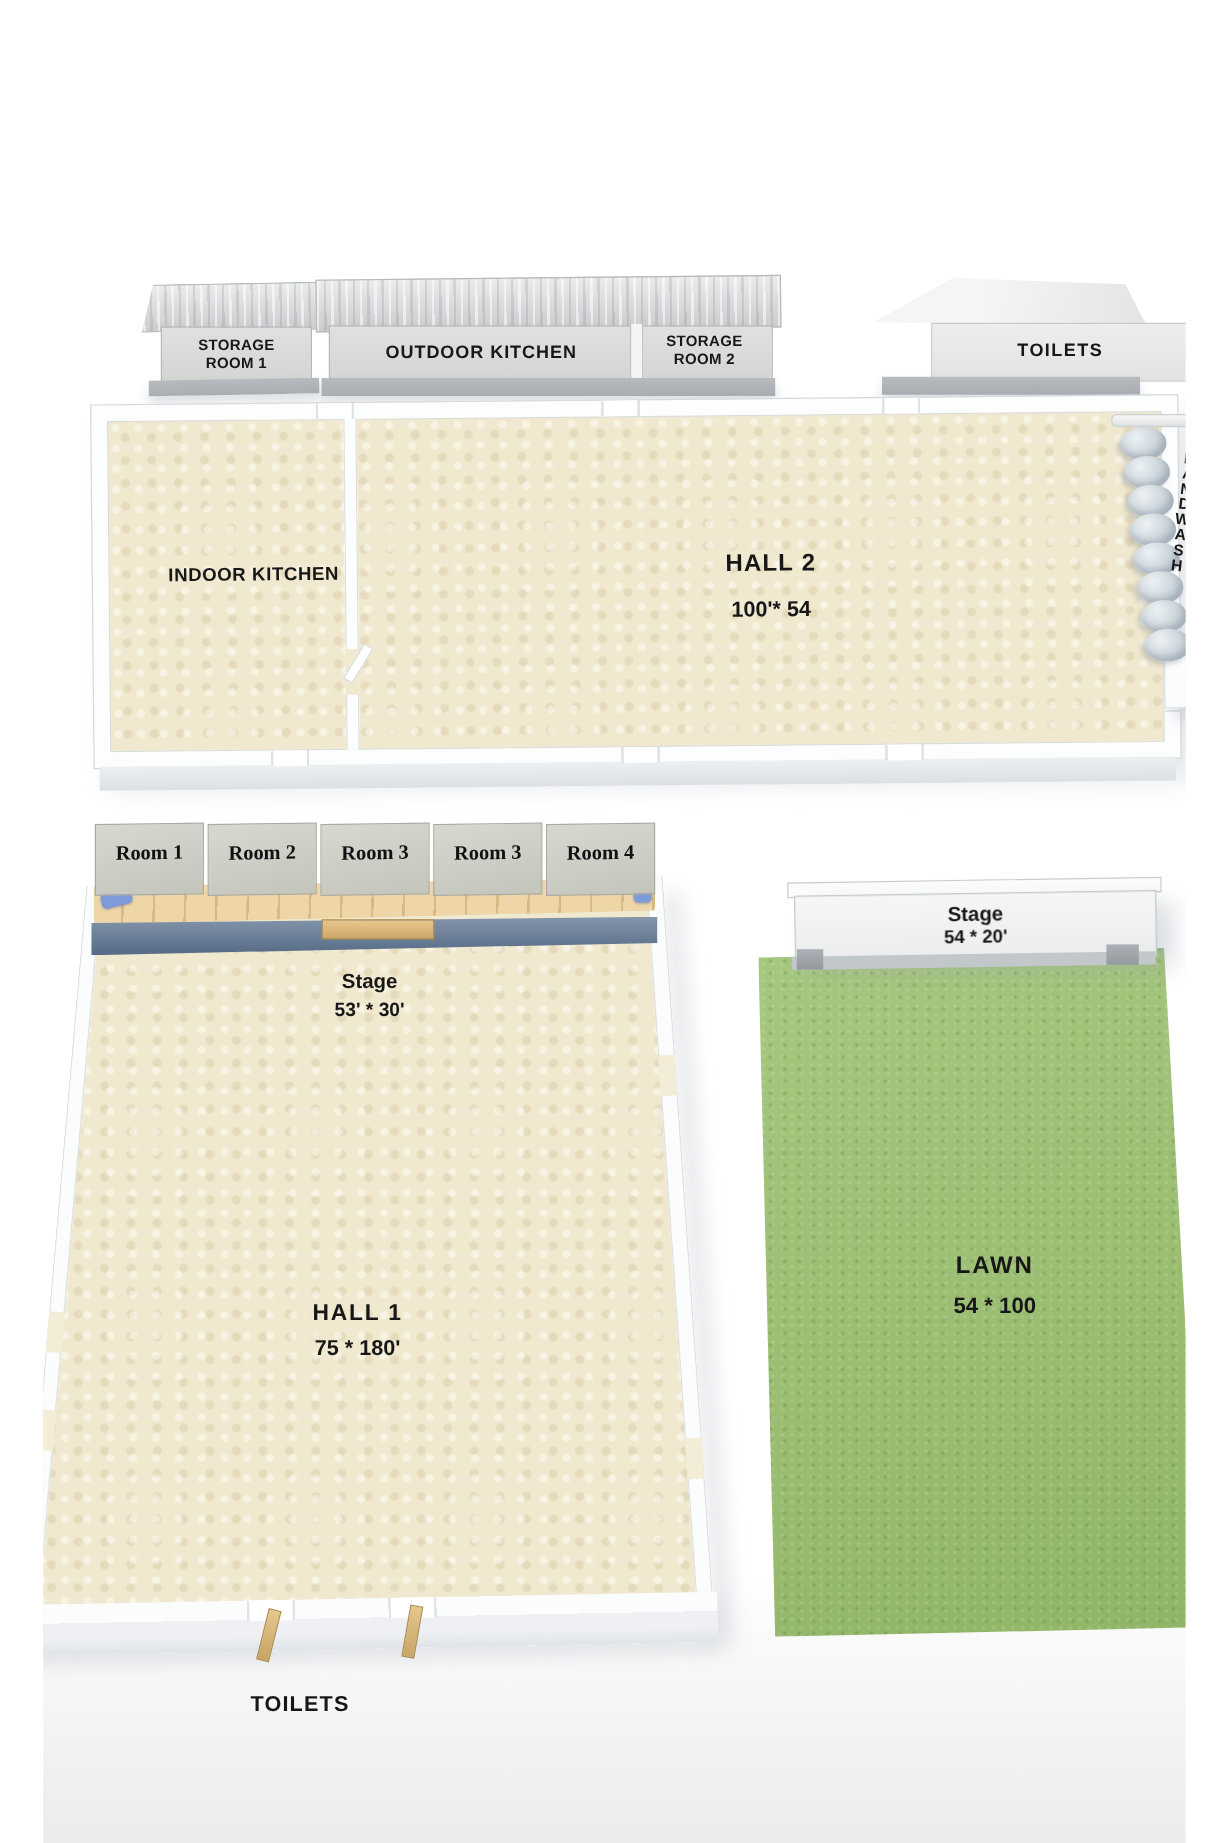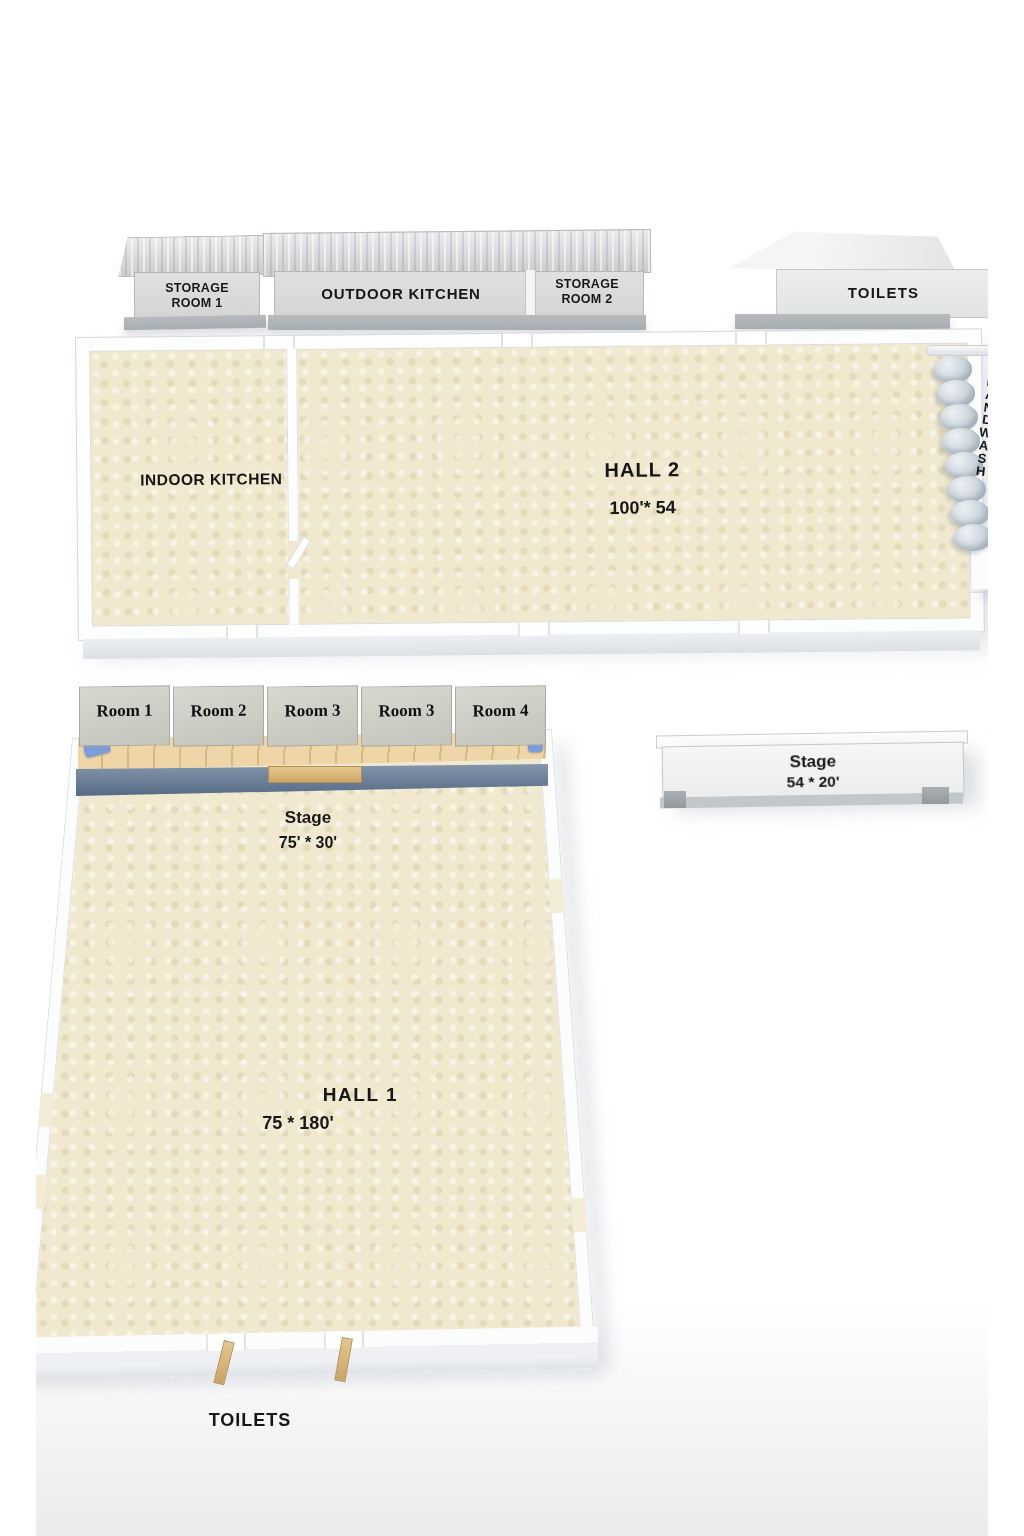--- a/index.html
+++ b/index.html
@@ -112,21 +112,21 @@
   #st-skirt{position:absolute;left:48px;top:82px;width:472px;height:32px;
     clip-path:polygon(0 16%,100% 0,100% 68%,0 100%);
     background:linear-gradient(180deg,#8496ab,#566a85);}
   #st-step{position:absolute;left:240px;top:84px;width:92px;height:15px;
     background:linear-gradient(180deg,#e7c78f,#cda767);border:1px solid #b2904f;}
   .st-stair{position:absolute;background:#7d9bd8;border-radius:4px;box-shadow:0 1px 2px rgba(80,95,140,.5);}
   #st-stair-l{left:56px;top:60px;width:26px;height:13px;transform:rotate(-14deg);}
   #st-stair-r{left:500px;top:58px;width:15px;height:12px;}
   .st-name{font-size:17px;left:190px;width:180px;top:126px;}
   .st-size{font-size:16px;left:190px;width:180px;top:152px;}
-  .h1-name{font-size:19px;letter-spacing:1.5px;left:170px;width:200px;top:402px;text-align:right;}
+  .h1-name{font-size:19px;letter-spacing:1.5px;left:170px;width:200px;top:402px;}
   .h1-size{font-size:18px;left:170px;width:200px;top:431px;}
   .entrance-lbl{font-size:18px;letter-spacing:1px;left:114px;width:200px;top:1410px;}
 
   
   #lawn{left:588px;top:786px;width:380px;height:578px;
     clip-path:polygon(8px 12px,346px 4px,378px 570px,22px 578px);
     filter:drop-shadow(8px 10px 10px rgba(168,176,188,.25));}
   .lawn-name{font-size:20px;letter-spacing:1.5px;left:105px;width:200px;top:258px;}
   .lawn-size{font-size:18.5px;left:105px;width:200px;top:291px;}
   #os-top{left:620px;top:733px;width:310px;height:11px;background:#fbfcfb;
@@ -238,34 +238,38 @@
       <span class="room-lbl">Room 3</span>
       </div>
     <div class="room" style="left:333px;">
       <span class="room-lbl">Room 3</span>
       </div>
     <div class="room" style="left:427px;">
       <span class="room-lbl">Room 4</span>
       </div>
 
     <span class="lbl st-name">Stage</span>
-    <span class="lbl st-size">75' * 30'</span>
+    <span class="lbl st-size">53' * 30'</span>
     <span class="lbl h1-name">HALL 1</span>
     <span class="lbl h1-size">75 * 180'</span>
 
     <div id="h1-bwall">
       <div class="bgap" style="left:194px;"></div>
       <div class="bgap" style="left:312px;"></div>
     </div>
     <div class="door" style="left:196px;top:658px;transform:rotate(14deg);"></div>
     <div class="door" style="left:314px;top:655px;transform:rotate(10deg);"></div>
   </div>
 
   <span class="lbl entrance-lbl">TOILETS</span>
 
+  <div class="abs grass" id="lawn">
+    <span class="lbl lawn-name">LAWN</span>
+    <span class="lbl lawn-size">54 * 100</span>
+  </div>
 
   <div class="abs" id="os-top"></div>
   <div class="abs" id="os-face">
     <span class="lbl os-name">Stage</span>
     <span class="lbl os-size">54 * 20'</span>
   </div>
   <div class="abs" id="os-base"></div>
   <div class="os-foot abs" id="os-foot-l"></div>
   <div class="os-foot abs" id="os-foot-r"></div>
 

